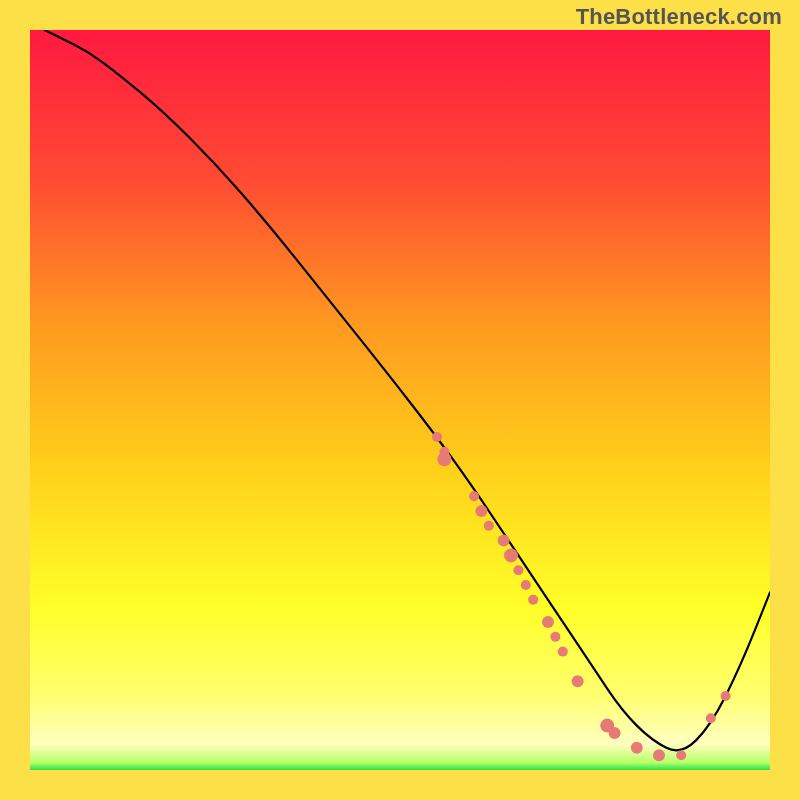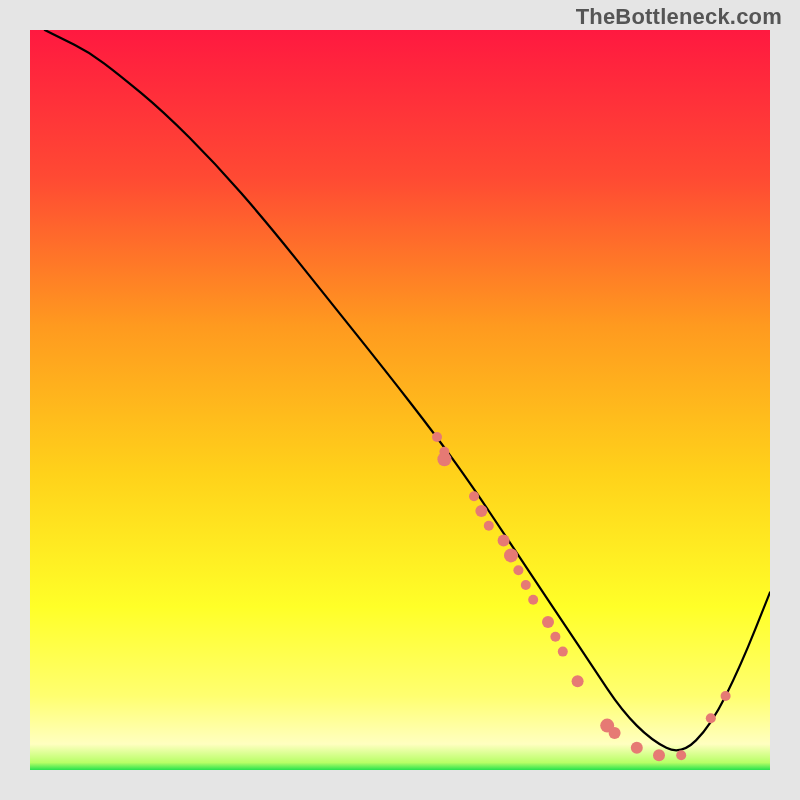--- a/index.html
+++ b/index.html
@@ -7,21 +7,21 @@
     padding: 0;
     width: 800px;
     height: 800px;
     background: #000;
     font-family: Arial, Helvetica, sans-serif;
   }
   .frame {
     position: relative;
     width: 800px;
     height: 800px;
-    background: #e5e5e5;
+    background: #fde047;
   }
   .watermark {
     position: absolute;
     top: 4px;
     right: 18px;
     color: #555;
     font-size: 22px;
     font-weight: bold;
     letter-spacing: 0.2px;
     z-index: 10;

